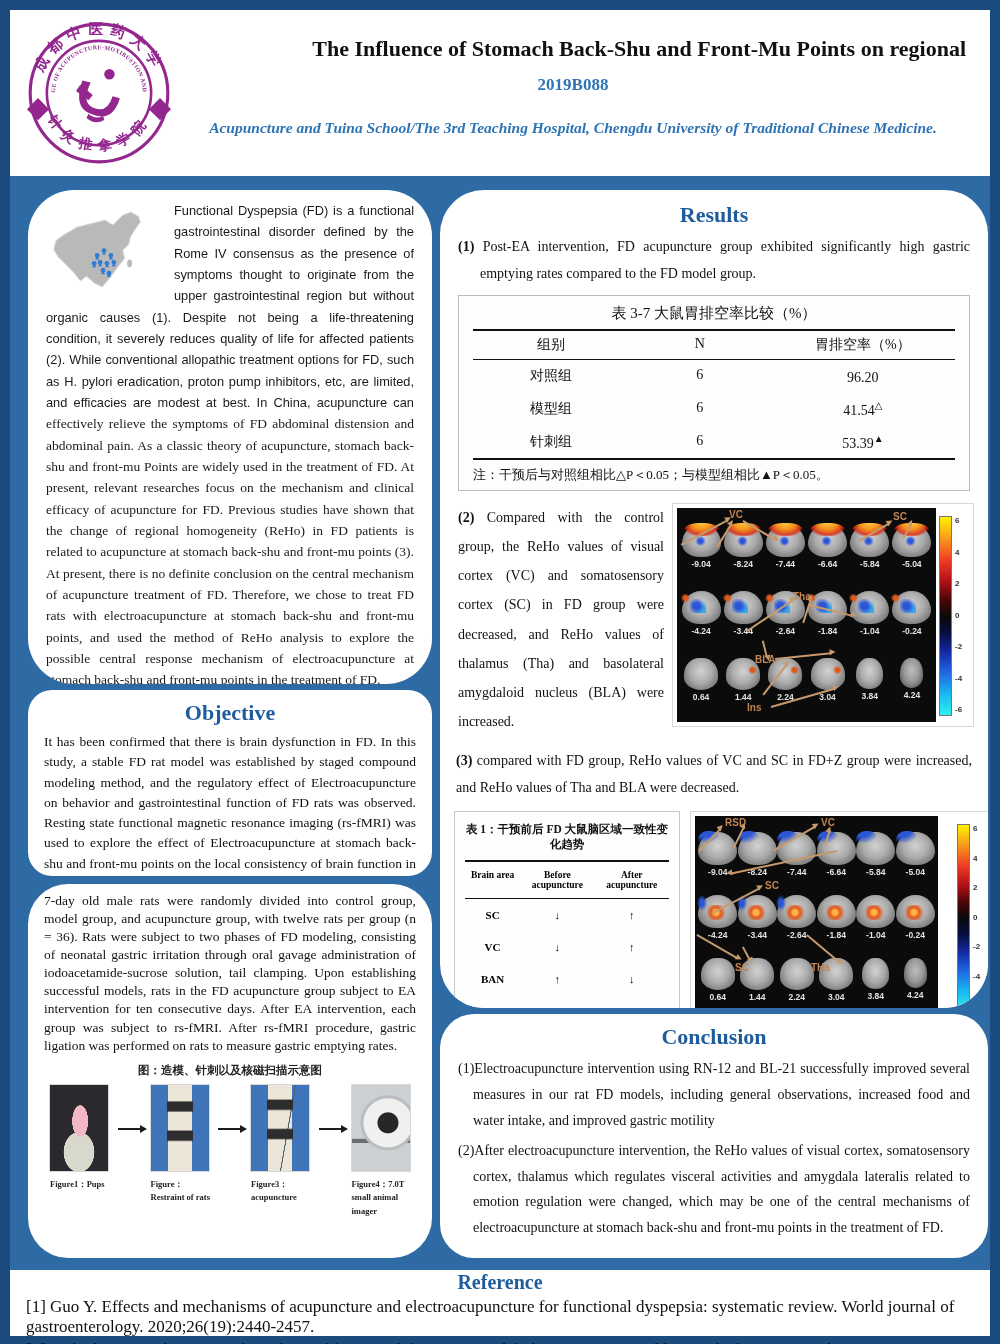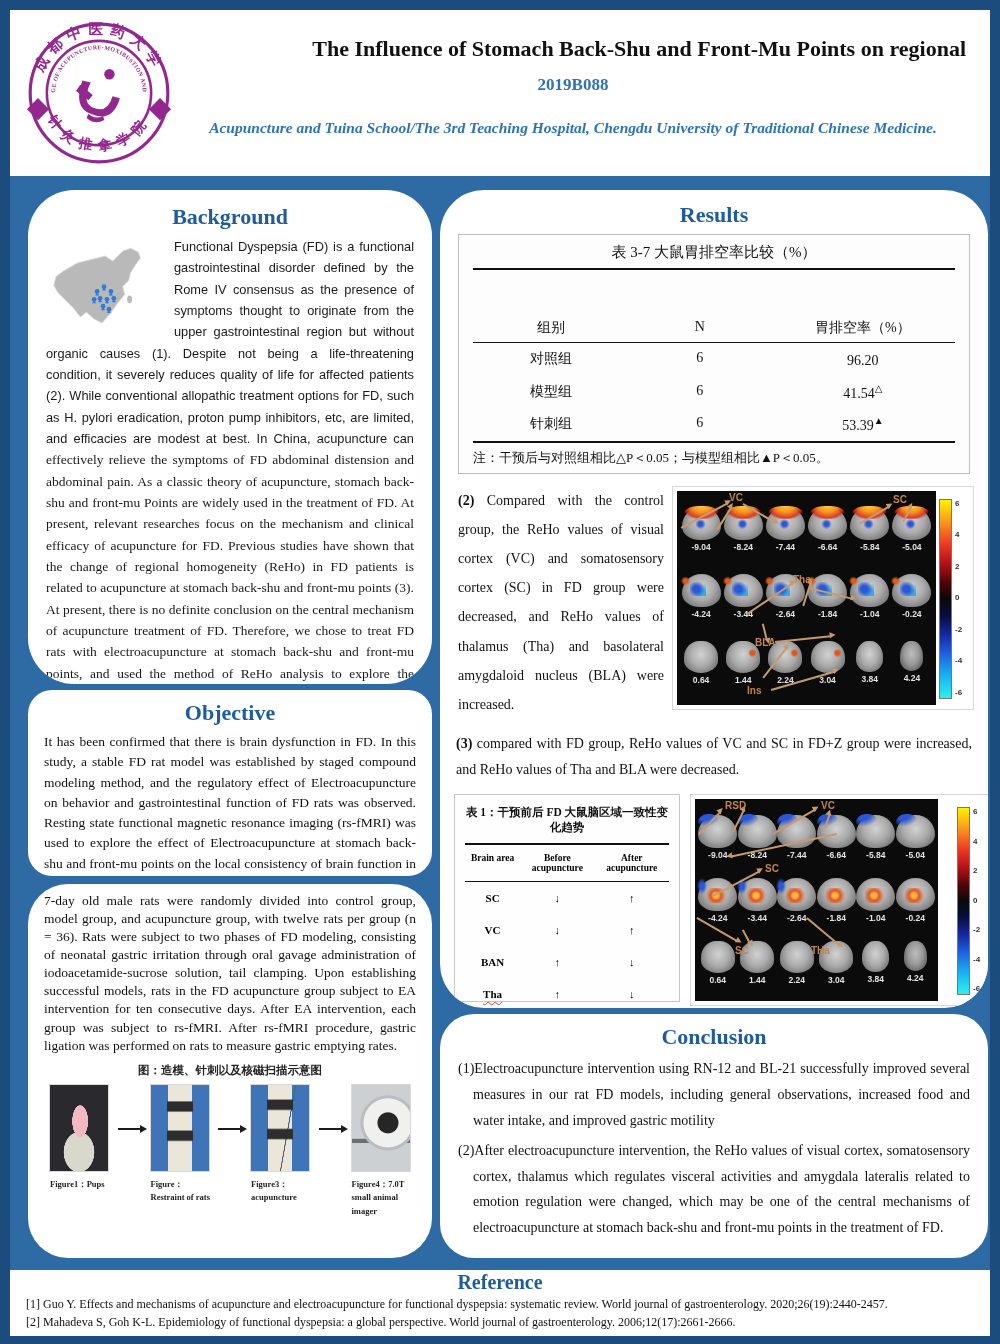--- a/index.html
+++ b/index.html
@@ -54,21 +54,21 @@
   .farrow{flex:0 0 24px;height:2px;background:#1c1c1c;margin-top:44px;position:relative;}
   .farrow::after{content:"";position:absolute;right:-5px;top:-3px;border-left:7px solid #1c1c1c;border-top:4px solid transparent;border-bottom:4px solid transparent;}
   
   .pt{font-size:14px;color:#111;}
   .pt b{font-weight:700;}
   .pt1{line-height:1.9;margin:2px 4px 8px;padding-left:22px;text-indent:-22px;text-align:justify;}
   .t37{margin:0 4px;border:1px solid #bdbdbd;background:#fdfdfd;padding:8px 14px 6px;}
   .t37-cap{text-align:center;font:15px "Liberation Serif",serif;color:#111;margin-bottom:6px;}
   .t37-grid{border-top:2px solid #111;border-bottom:2px solid #111;}
   .t37-row{display:grid;grid-template-columns:1.1fr 1fr 1.3fr;text-align:center;font-size:14px;color:#111;padding:7px 0;}
-  .t37-head{border-bottom:1.5px solid #111;padding:5px 0;margin-top:44px;}
+  .t37-head{border-bottom:1.5px solid #111;padding:5px 0;}
   .t37 sup{font-size:10px;}
   .t37-note{font-size:13px;color:#111;margin-top:6px;}
   .row2{display:flex;gap:8px;margin-top:12px;}
   .pt2{flex:1;line-height:2.08;text-align:justify;margin:0 0 0 4px;}
   .brainfig{flex:0 0 302px;box-sizing:border-box;background:#fff;border:1px solid #d8d8d8;padding:4px;display:flex;}
   .bf1{height:224px;}
   .bf2{height:212px;gap:16px;}
   .brainbox{position:relative;background:#0b0b0b;flex:1;margin-right:3px;overflow:hidden;}
   .slice-grid{position:absolute;left:3px;top:13px;right:3px;bottom:0;display:grid;grid-template-columns:repeat(6,1fr);grid-auto-rows:1fr;}
   .slice{text-align:center;padding-top:3px;}
@@ -141,21 +141,21 @@
   .t1-cap{text-align:center;font:700 11.5px "Liberation Serif",serif;color:#111;margin-bottom:8px;}
   .t1-grid{border-top:2px solid #111;border-bottom:8px solid #eab308;}
   .t1-head{display:grid;grid-template-columns:1fr 1.35fr 1.35fr;text-align:center;font:700 9.5px "Liberation Serif",serif;padding:8px 0;border-bottom:1.5px solid #111;}
   .t1-row{display:grid;grid-template-columns:1fr 1.35fr 1.35fr;text-align:center;font:700 11px "Liberation Serif",serif;padding:10px 0;}
   .t1-row:last-child .t1-area{text-decoration:underline wavy #e03c31;text-decoration-thickness:1px;text-underline-offset:3px;}
   
   .conc p{font-size:14px;line-height:1.85;text-align:justify;color:#111;margin:4px 2px;padding-left:15px;text-indent:-15px;}
   
   .refstrip{position:absolute;left:10px;top:1270px;width:980px;height:66px;background:#fff;}
   .refstrip h2{text-align:center;font:700 20px "Liberation Serif",serif;color:#1e5c9b;margin:1px 0 2px;}
-  .ref{font-size:12px;color:#111;margin:3px 16px;}
+  .ref{font-size:17px;color:#111;margin:3px 16px;}
 </style>
 </head>
 <body>
 
 <div class="page">
   <div class="inner-bg"></div>
 
   <div class="header">
     <svg class="logo" viewBox="0 0 140 140">
       <circle cx="70" cy="70" r="66" fill="#fff" stroke="#93278f" stroke-width="3"></circle>
@@ -188,21 +188,20 @@
     <div class="head-text">
       <div class="title">
         <span>The Influence of Stomach Back-Shu and Front-Mu Points on regional</span><br>
       </div>
       <div class="code">2019B088</div>
       <div class="affiliation">Acupuncture and Tuina School/The 3rd Teaching Hospital, Chengdu University of Traditional Chinese Medicine.</div>
     </div>
   </div>
 
   <section class="panel p-background">
-    <h2 class="sec">Background</h2>
     <div class="bg-body">
       <svg class="china-map" viewBox="0 0 120 95">
         <path d="M18,28 L32,20 40,18 52,15 60,13 68,18 74,12 78,8 86,5 94,9 96,15 91,22 86,30 84,38 78,44 80,52 72,62 65,72 57,81 49,77 41,70 35,75 28,66 20,58 12,50 8,43 10,34 Z" fill="#b9b9b9" stroke="#d9d9d9" stroke-width="1"></path>
         <ellipse cx="85" cy="57" rx="2.5" ry="4" fill="#b9b9b9"></ellipse>
         <g fill="#2e7cd6">
           <circle cx="52" cy="49" r="2.4"></circle>
             <path d="M52,49 l-2,4 4,0 z"></path>
           <circle cx="59" cy="44" r="2.4"></circle>
             <path d="M59,44 l-2,4 4,0 z"></path>
           <circle cx="66" cy="49" r="2.4"></circle>
@@ -251,20 +250,21 @@
       <div class="farrow"></div>
       <figure>
         <div class="mimg img4"></div>
         <figcaption>Figure4：7.0T small animal imager</figcaption>
       </figure>
     </div>
   </section>
 
   <section class="panel p-results">
     <h2 class="sec">Results</h2>
+    <p class="pt pt1"><b>(1)</b> <span>Post-EA intervention, FD acupuncture group exhibited significantly high gastric emptying rates compared to the FD model group.</span></p>
 
     <div class="t37">
       <div class="t37-cap">表 3-7 大鼠胃排空率比较（%）</div>
       <div class="t37-grid">
         <div class="t37-row t37-head">
           <span>组别</span>
           <span>N</span>
           <span>胃排空率（%）</span>
         </div>
         <div>

